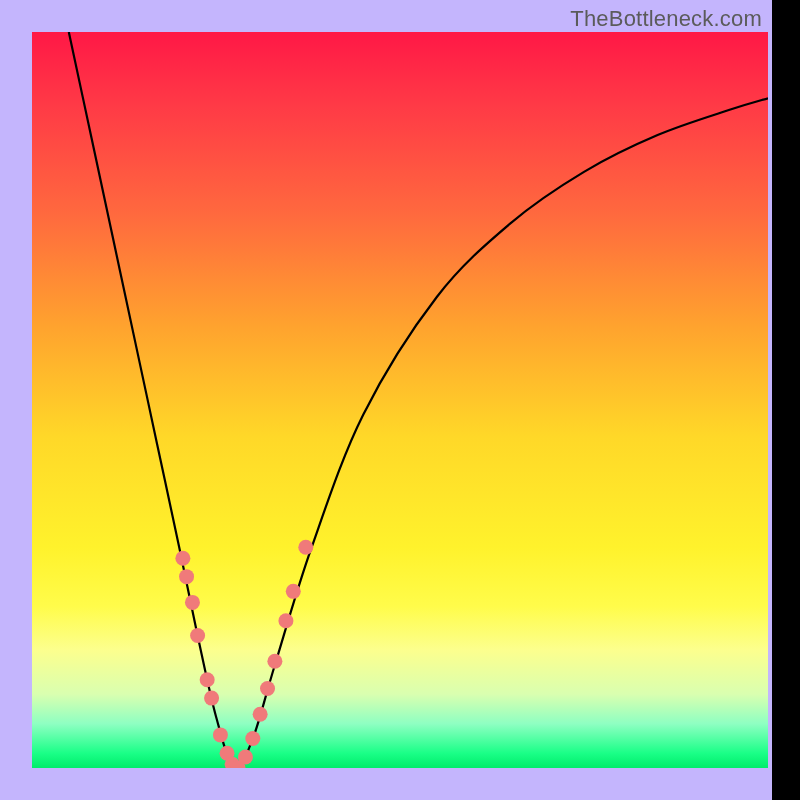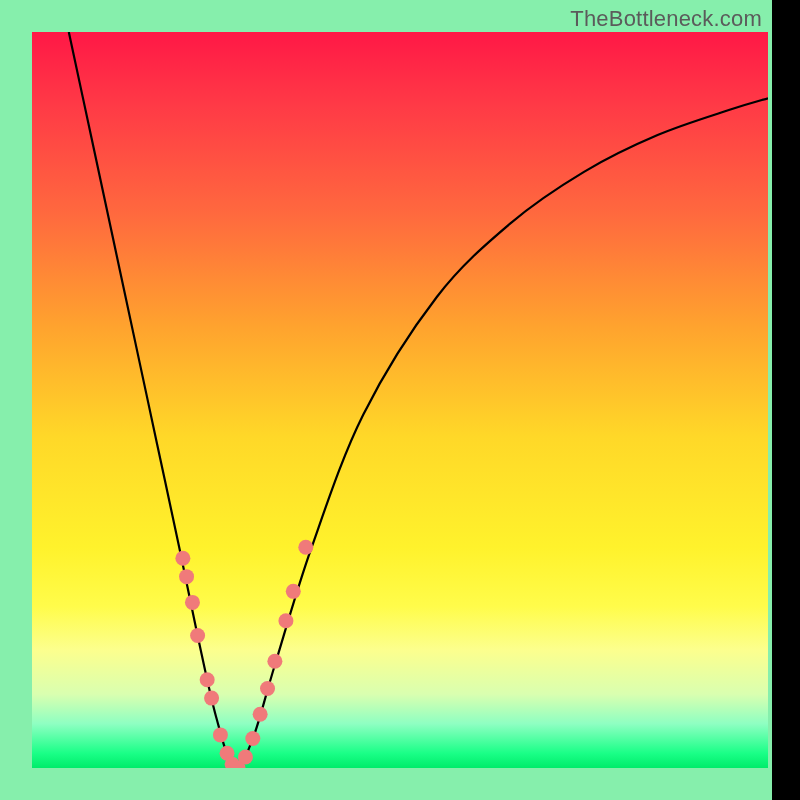--- a/index.html
+++ b/index.html
@@ -8,21 +8,21 @@
     width: 800px;
     height: 800px;
     overflow: hidden;
     background: #000;
     font-family: Arial, Helvetica, sans-serif;
   }
   .frame {
     position: absolute;
     left: 0; top: 0;
     width: 772px; height: 800px;
-    background: #86efac;
+    background: #c4b5fd;
   }
   .plot {
     position: absolute;
     left: 32px;
     top: 32px;
     width: 736px;
     height: 736px;
     overflow: hidden;
   }
   .gradient-bg {

